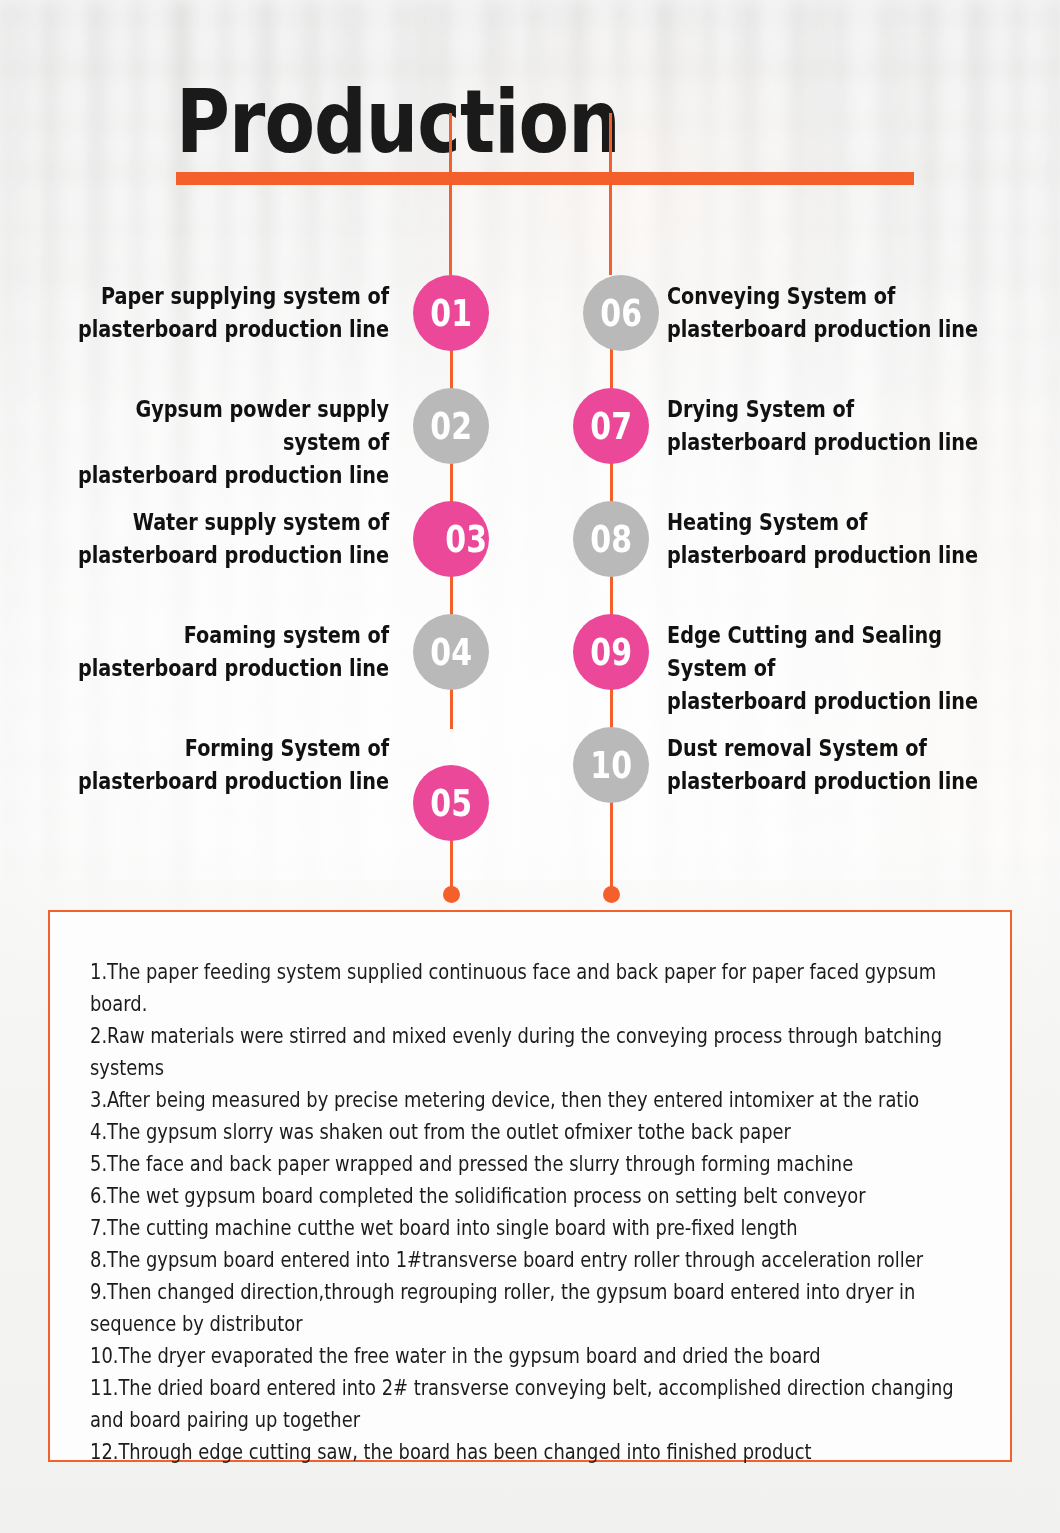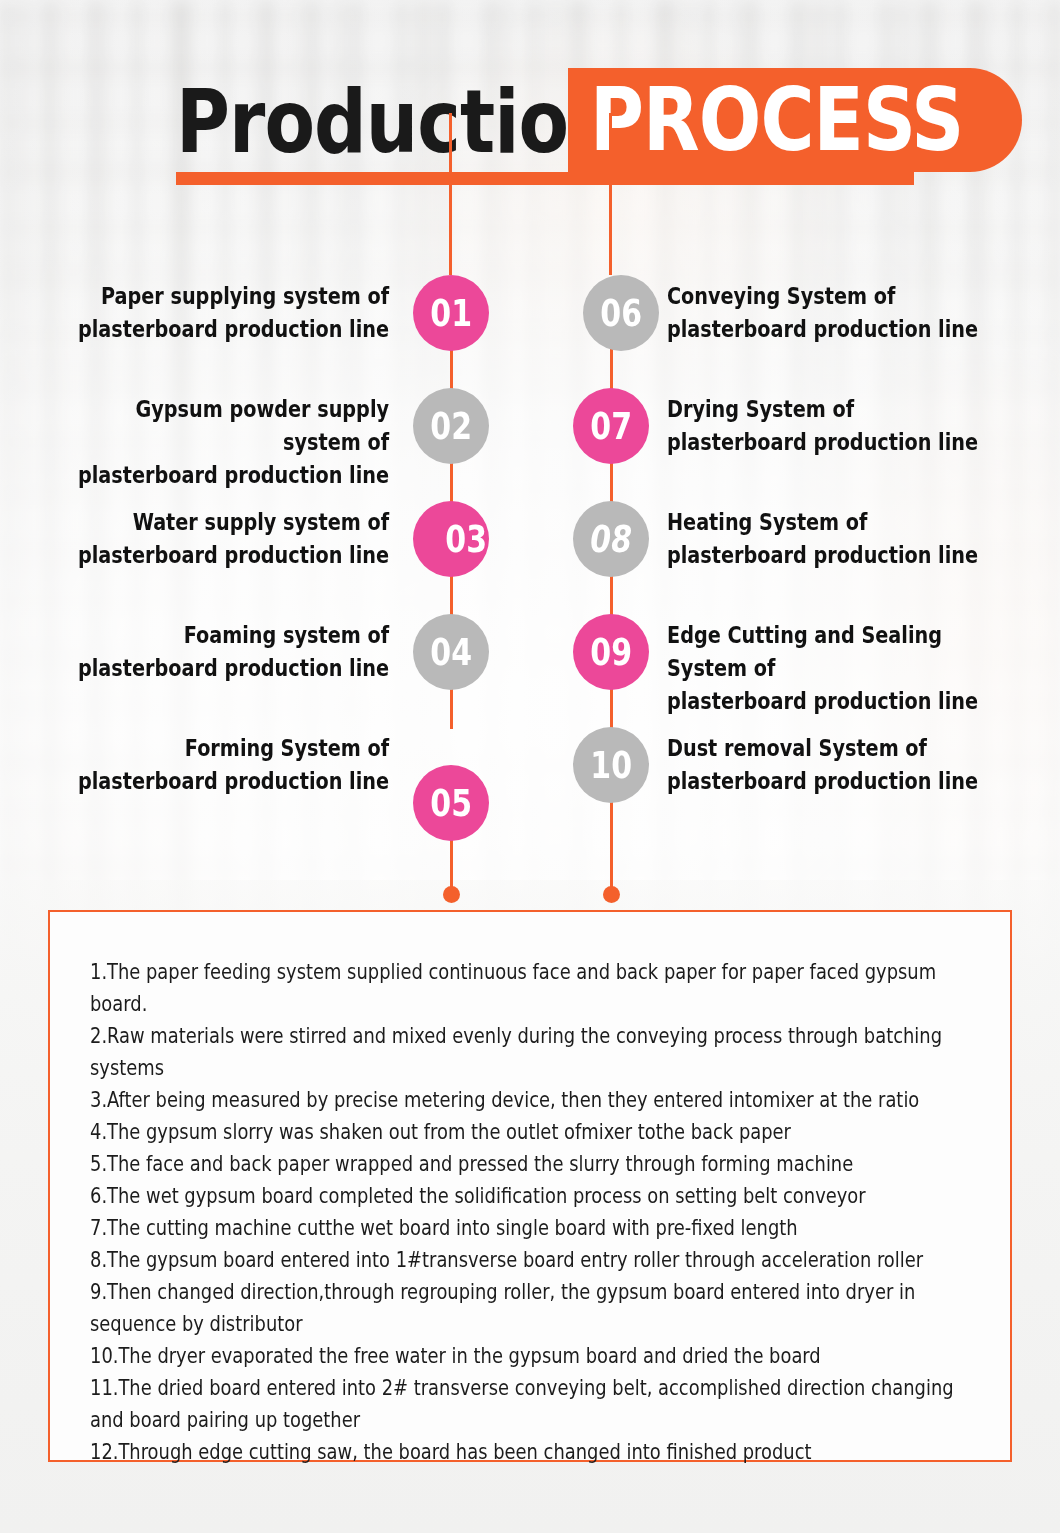--- a/index.html
+++ b/index.html
@@ -168,23 +168,20 @@
   <div class="bg-layer bg-base"></div>
   <div class="bg-layer bg-racks"></div>
   <div class="bg-layer bg-shelves"></div>
   <div class="bg-layer bg-warm"></div>
   <div class="bg-layer bg-wash"></div>
   <div class="bg-layer bg-bottomfade"></div>
 
   <div class="header">
     <div class="title-row">
       <div class="title-dark">Production</div>
-      <div class="title-pill">
-        <div class="title-light">PROCESS</div>
-      </div>
     </div>
     <div class="title-underline"></div>
   </div>
 
   <div class="stem stem-left"></div>
   <div class="stem stem-right"></div>
 
   <div id="timeline">
       <div class="connector" style="left: 449.5px; top: 349px; height: 41px;"></div>
       <div class="node orange" style="left: 413px; top: 275px;">
@@ -237,21 +234,21 @@
       </div>
       <div class="connector" style="left: 609.5px; top: 462px; height: 41px;"></div>
       <div class="node orange" style="left: 573px; top: 388px;">
         <span>07</span>
       </div>
       <div class="node-label right label-r" style="top: 393px; left: 667px;">
         <div>Drying System of</div>
         <div>plasterboard production line</div>
       </div>
       <div class="connector" style="left: 609.5px; top: 575px; height: 41px;"></div>
-      <div class="node grey" style="left: 573px; top: 501px; font-style: italic;">
+      <div class="node grey" style="left: 573px; top: 501px;">
         <span>08</span>
       </div>
       <div class="node-label right label-r" style="top: 506px; left: 667px;">
         <div>Heating System of</div>
         <div>plasterboard production line</div>
       </div>
       <div class="connector" style="left: 609.5px; top: 688px; height: 41px;"></div>
       <div class="node orange" style="left: 573px; top: 614px;">
         <span>09</span>
       </div>

